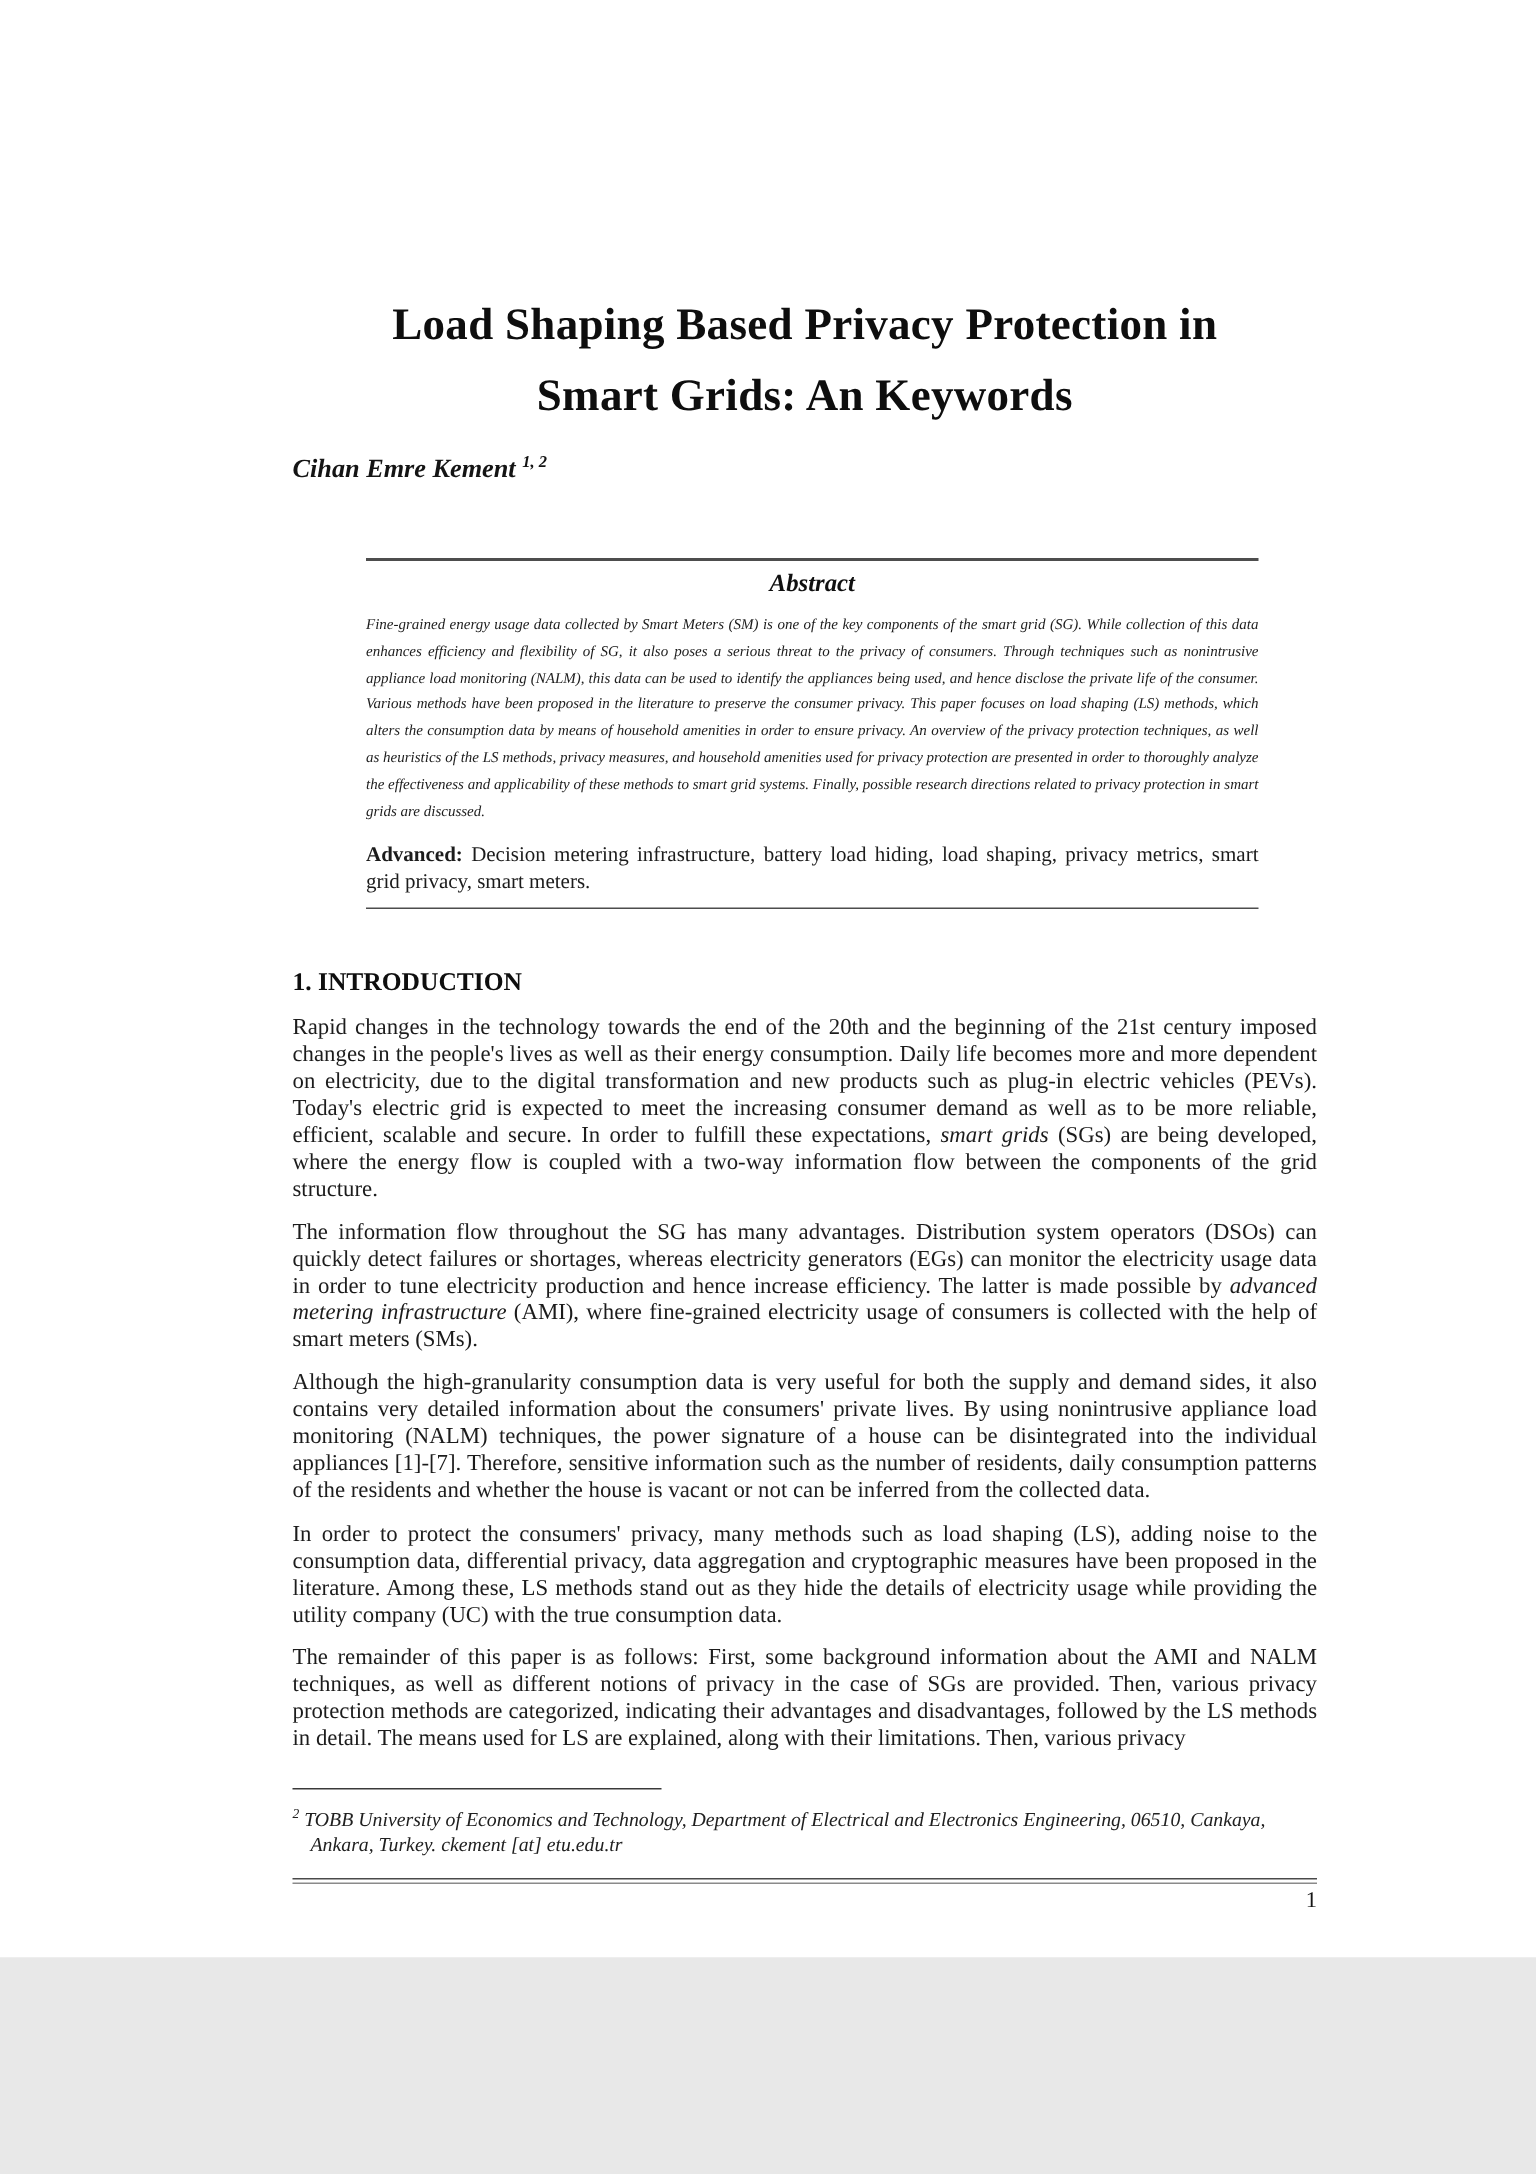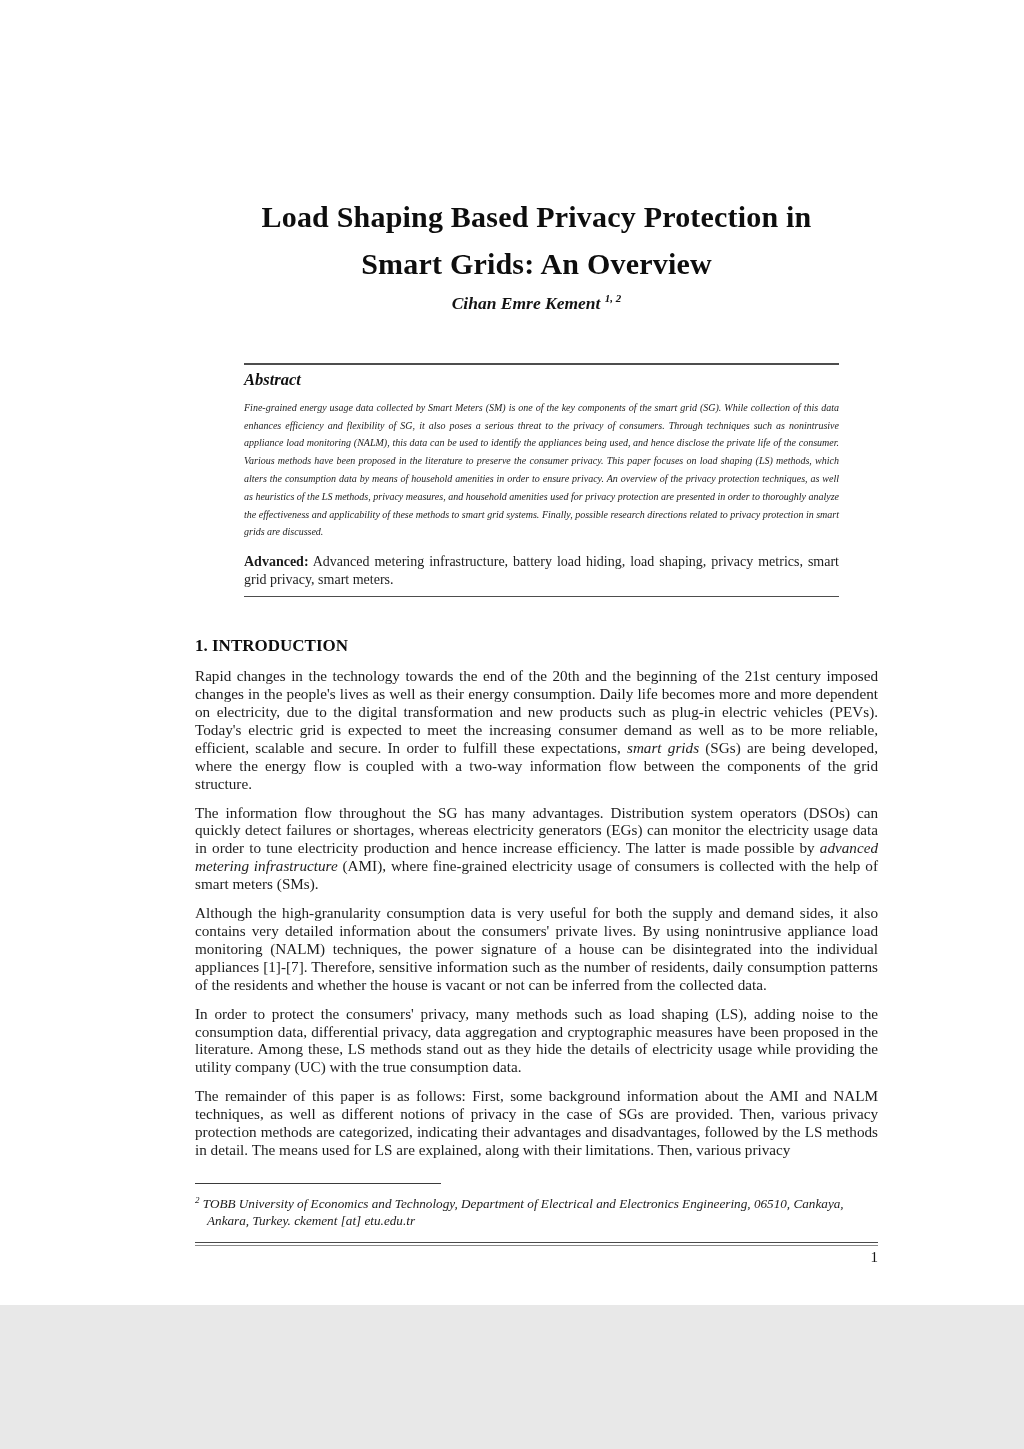--- a/index.html
+++ b/index.html
@@ -19,36 +19,37 @@
   .title {
     margin-top: 193px;
     text-align: center;
     font-size: 30px;
     font-weight: bold;
     line-height: 47px;
     color: #0e0e0e;
     letter-spacing: 0.2px;
   }
   .author {
-    margin-top: 5px;
-    text-align: center;
+    margin-top: 15px;
+    text-align: left;
     font-size: 17.5px;
     font-weight: bold;
     font-style: italic;
     color: #141414;
   }
   .author sup { font-size: 11px; font-weight: bold; }
   .abstract-block {
     margin-top: 49px;
     margin-left: 49px;
     margin-right: 39px;
   }
   .rule-top { border-top: 2px solid #4d4d4d; }
   .rule-bottom { border-top: 1.5px solid #4d4d4d; }
   .abstract-heading {
+    text-align: center;
     font-size: 16.5px;
     font-weight: bold;
     font-style: italic;
     margin-top: 5px;
     color: #101010;
   }
   .abstract-body {
     margin-top: 9px;
     font-size: 10px;
     line-height: 17.8px;
@@ -106,31 +107,31 @@
   }
 </style>
 </head>
 <body>
 
 <div class="page">
   <div class="content">
 
     <div class="title">
       <div>Load Shaping Based Privacy Protection in</div>
-      <div>Smart Grids: An Overview</div>
+      <div>Smart Grids: An Keywords</div>
     </div>
 
     <div class="author"><span>Cihan Emre Kement</span>&nbsp;<sup>1, 2</sup>
     </div>
 
     <div class="abstract-block">
       <div class="rule-top"></div>
       <div class="abstract-heading">Abstract</div>
       <div class="abstract-body">Fine-grained energy usage data collected by Smart Meters (SM) is one of the key components of the smart grid (SG). While collection of this data enhances efficiency and flexibility of SG, it also poses a serious threat to the privacy of consumers. Through techniques such as nonintrusive appliance load monitoring (NALM), this data can be used to identify the appliances being used, and hence disclose the private life of the consumer. Various methods have been proposed in the literature to preserve the consumer privacy. This paper focuses on load shaping (LS) methods, which alters the consumption data by means of household amenities in order to ensure privacy. An overview of the privacy protection techniques, as well as heuristics of the LS methods, privacy measures, and household amenities used for privacy protection are presented in order to thoroughly analyze the effectiveness and applicability of these methods to smart grid systems. Finally, possible research directions related to privacy protection in smart grids are discussed.</div>
-      <div class="keywords"><b>Advanced:</b><span> Advanced metering infrastructure, battery load hiding, load shaping, privacy metrics, smart grid privacy, smart meters.</span>
+      <div class="keywords"><b>Advanced:</b><span> Decision metering infrastructure, battery load hiding, load shaping, privacy metrics, smart grid privacy, smart meters.</span>
       </div>
       <div class="rule-bottom"></div>
     </div>
 
     <div class="section-heading">1. INTRODUCTION</div>
 
     <p class="body-par"><span>Rapid changes in the technology towards the end of the 20th and the beginning of the 21st century imposed changes in the people's lives as well as their energy consumption. Daily life becomes more and more dependent on electricity, due to the digital transformation and new products such as plug-in electric vehicles (PEVs). Today's electric grid is expected to meet the increasing consumer demand as well as to be more reliable, efficient, scalable and secure. In order to fulfill these expectations, </span><em>smart grids</em><span> (SGs) are being developed, where the energy flow is coupled with a two-way information flow between the components of the grid structure.</span></p>
     <p class="body-par"><span>The information flow throughout the SG has many advantages. Distribution system operators (DSOs) can quickly detect failures or shortages, whereas electricity generators (EGs) can monitor the electricity usage data in order to tune electricity production and hence increase efficiency. The latter is made possible by </span><em>advanced metering infrastructure</em><span> (AMI), where fine-grained electricity usage of consumers is collected with the help of smart meters (SMs).</span></p>
     <p class="body-par"><span>Although the high-granularity consumption data is very useful for both the supply and demand sides, it also contains very detailed information about the consumers' private lives. By using nonintrusive appliance load monitoring (NALM) techniques, the power signature of a house can be disintegrated into the individual appliances [1]-[7]. Therefore, sensitive information such as the number of residents, daily consumption patterns of the residents and whether the house is vacant or not can be inferred from the collected data.</span></p>
     <p class="body-par"><span>In order to protect the consumers' privacy, many methods such as load shaping (LS), adding noise to the consumption data, differential privacy, data aggregation and cryptographic measures have been proposed in the literature. Among these, LS methods stand out as they hide the details of electricity usage while providing the utility company (UC) with the true consumption data.</span></p>

